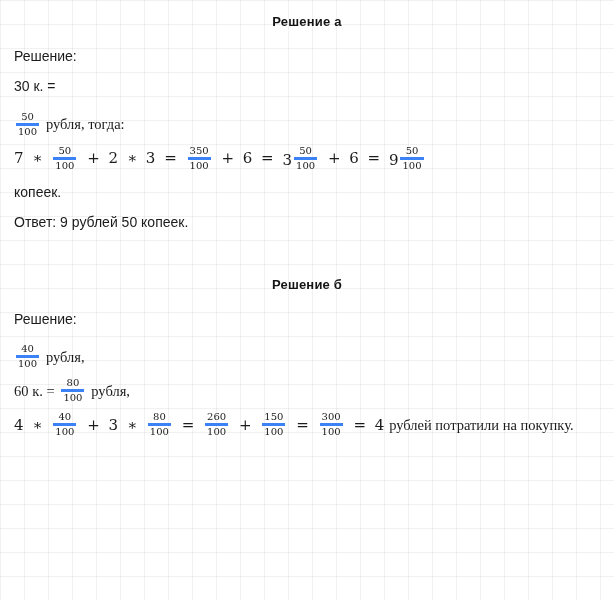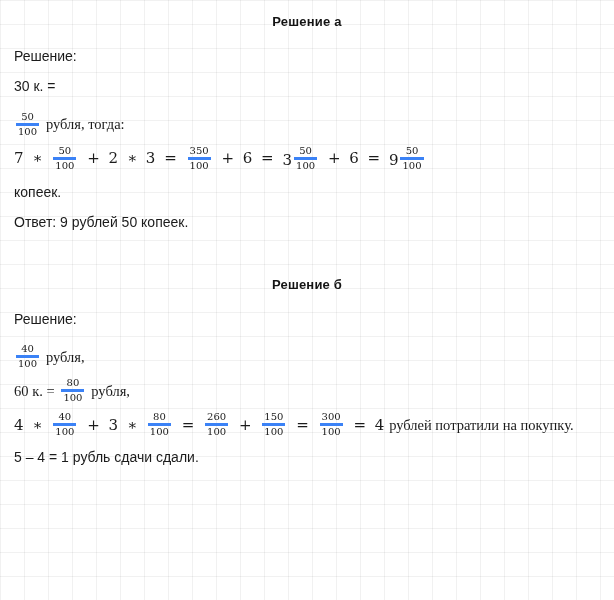--- a/index.html
+++ b/index.html
@@ -190,18 +190,17 @@
     <span class="op">=</span>
     <span class="frac">
       <span class="num">300</span>
       <span class="den">100</span>
     </span>
     <span class="op">=</span>
     <span>4</span>
     <span class="txt-after">рублей потратили на покупку.</span>
   </div>
 
-  <div class="line">5 – 4 = 1 рубль сдачи сдали.</div>
 
   <div class="gap-s"></div>
 
 
 </div>
 
 </body></html>

